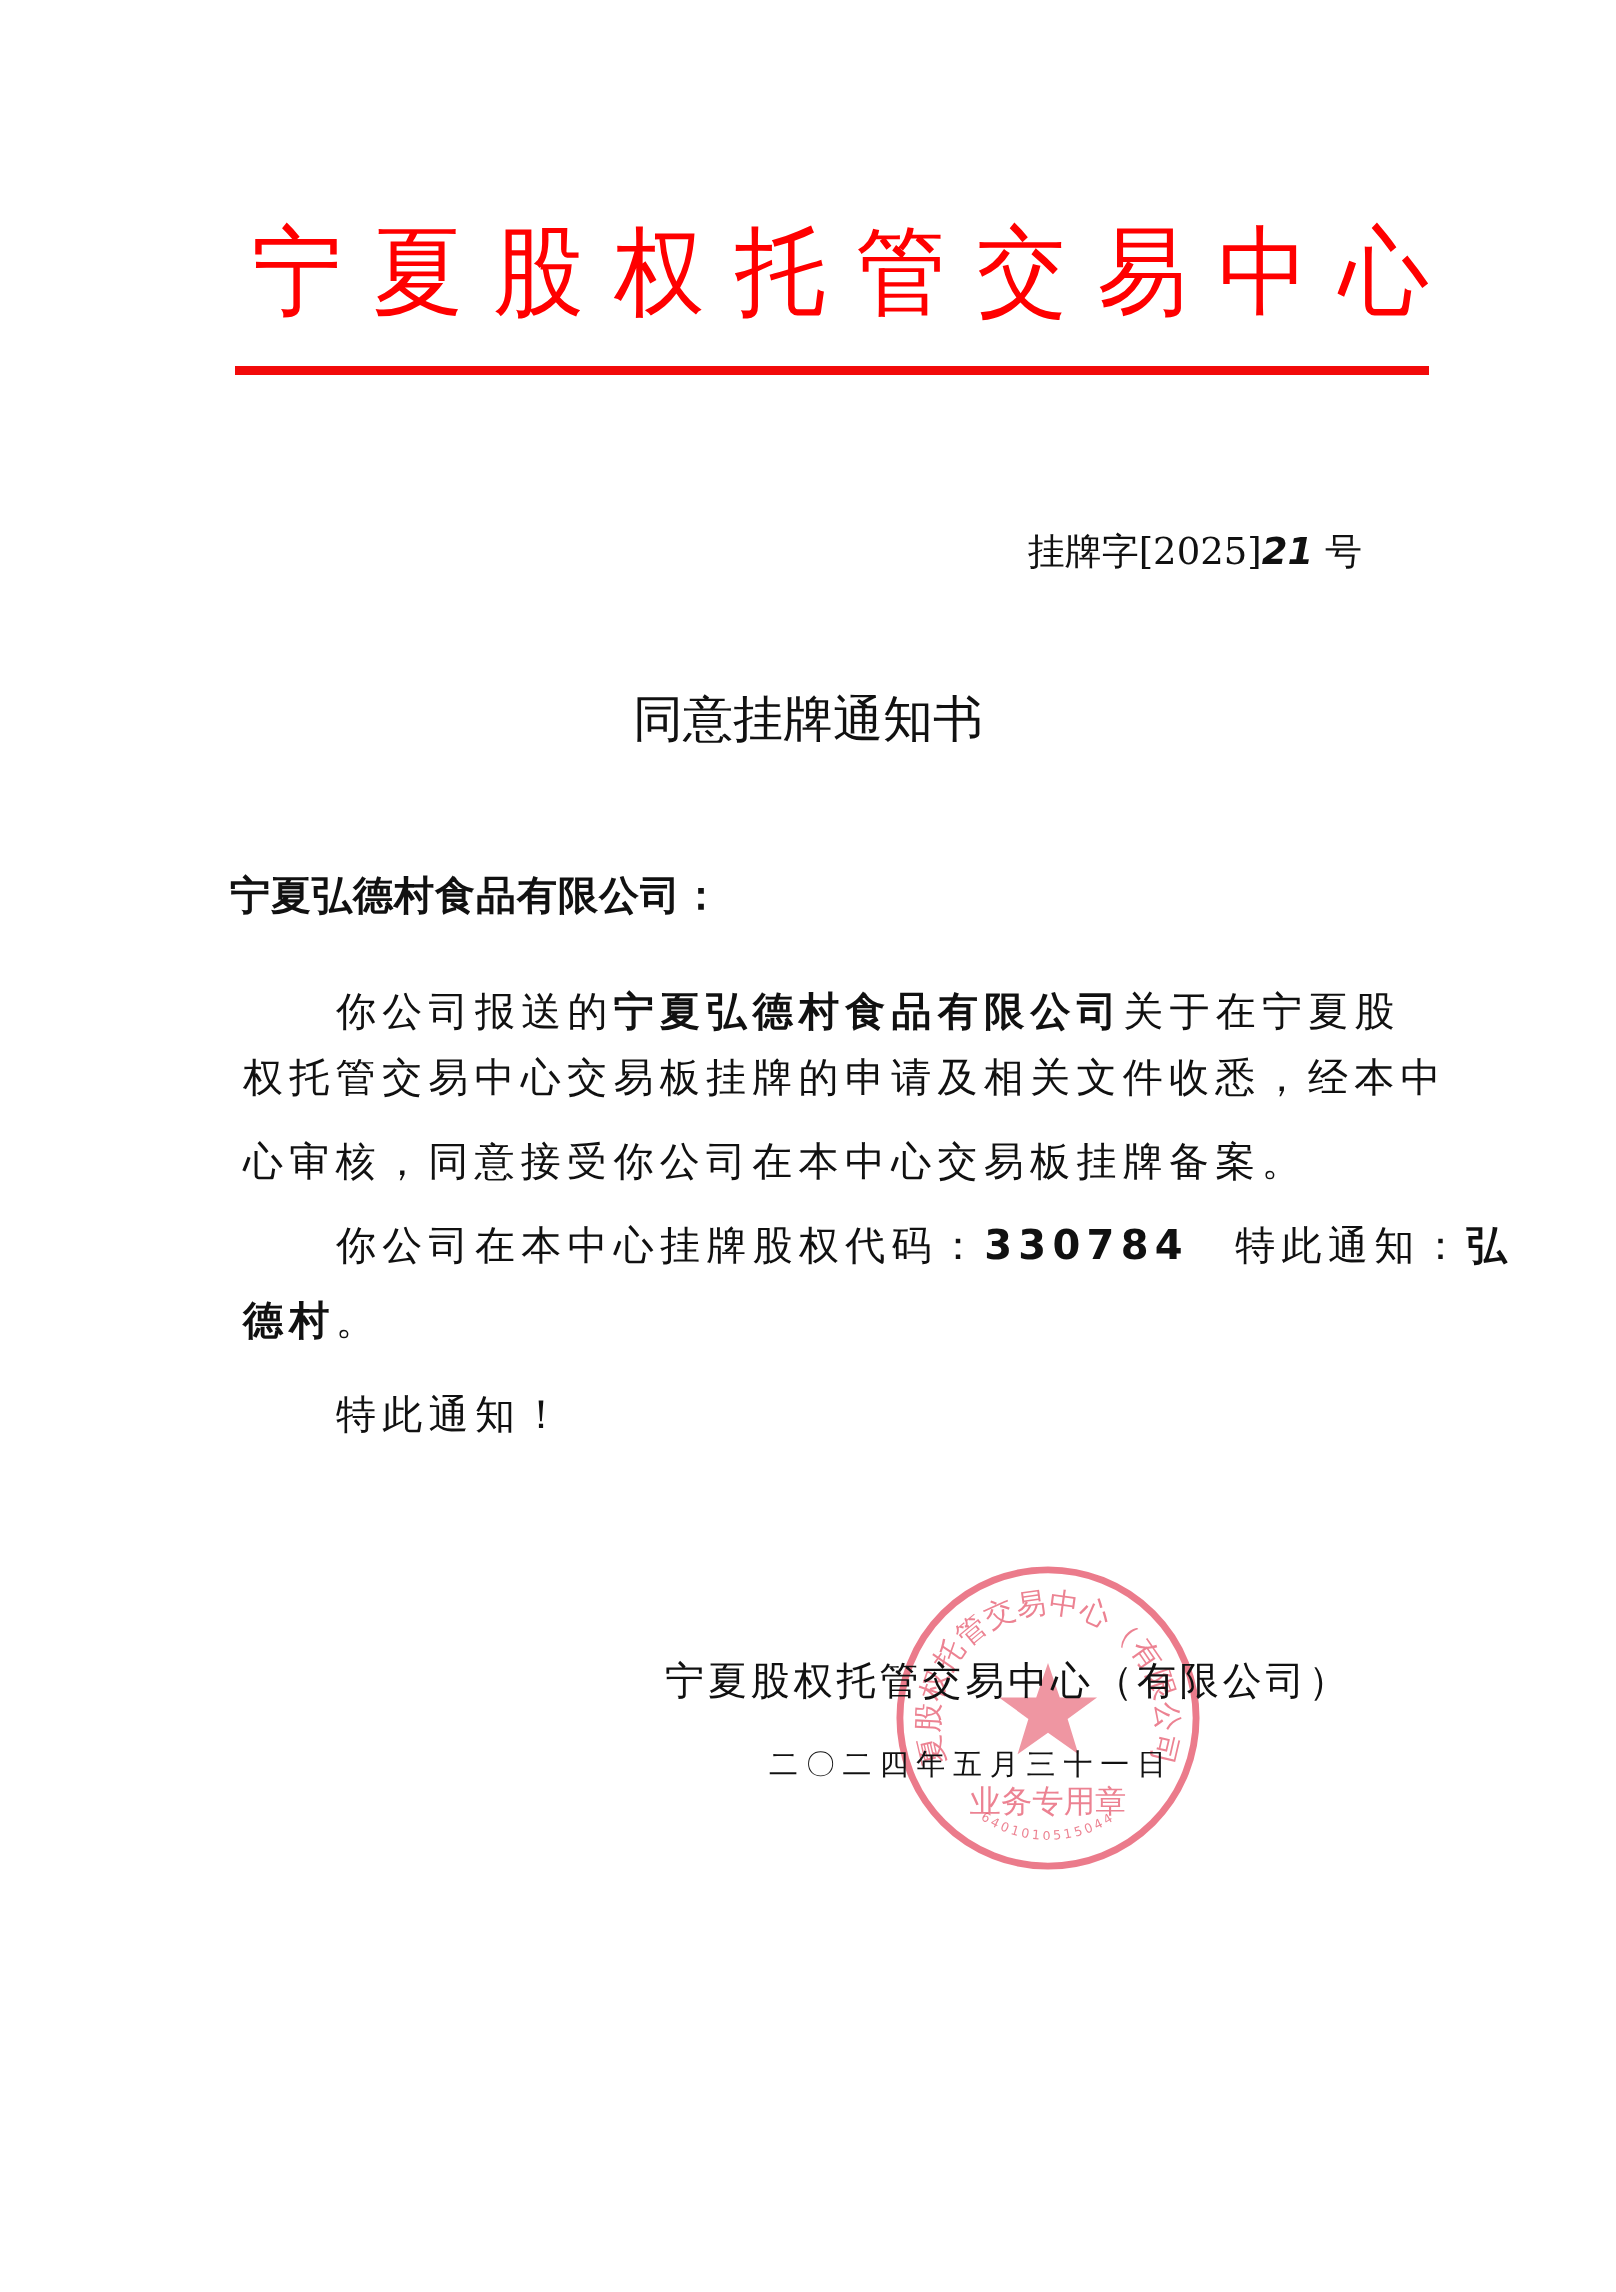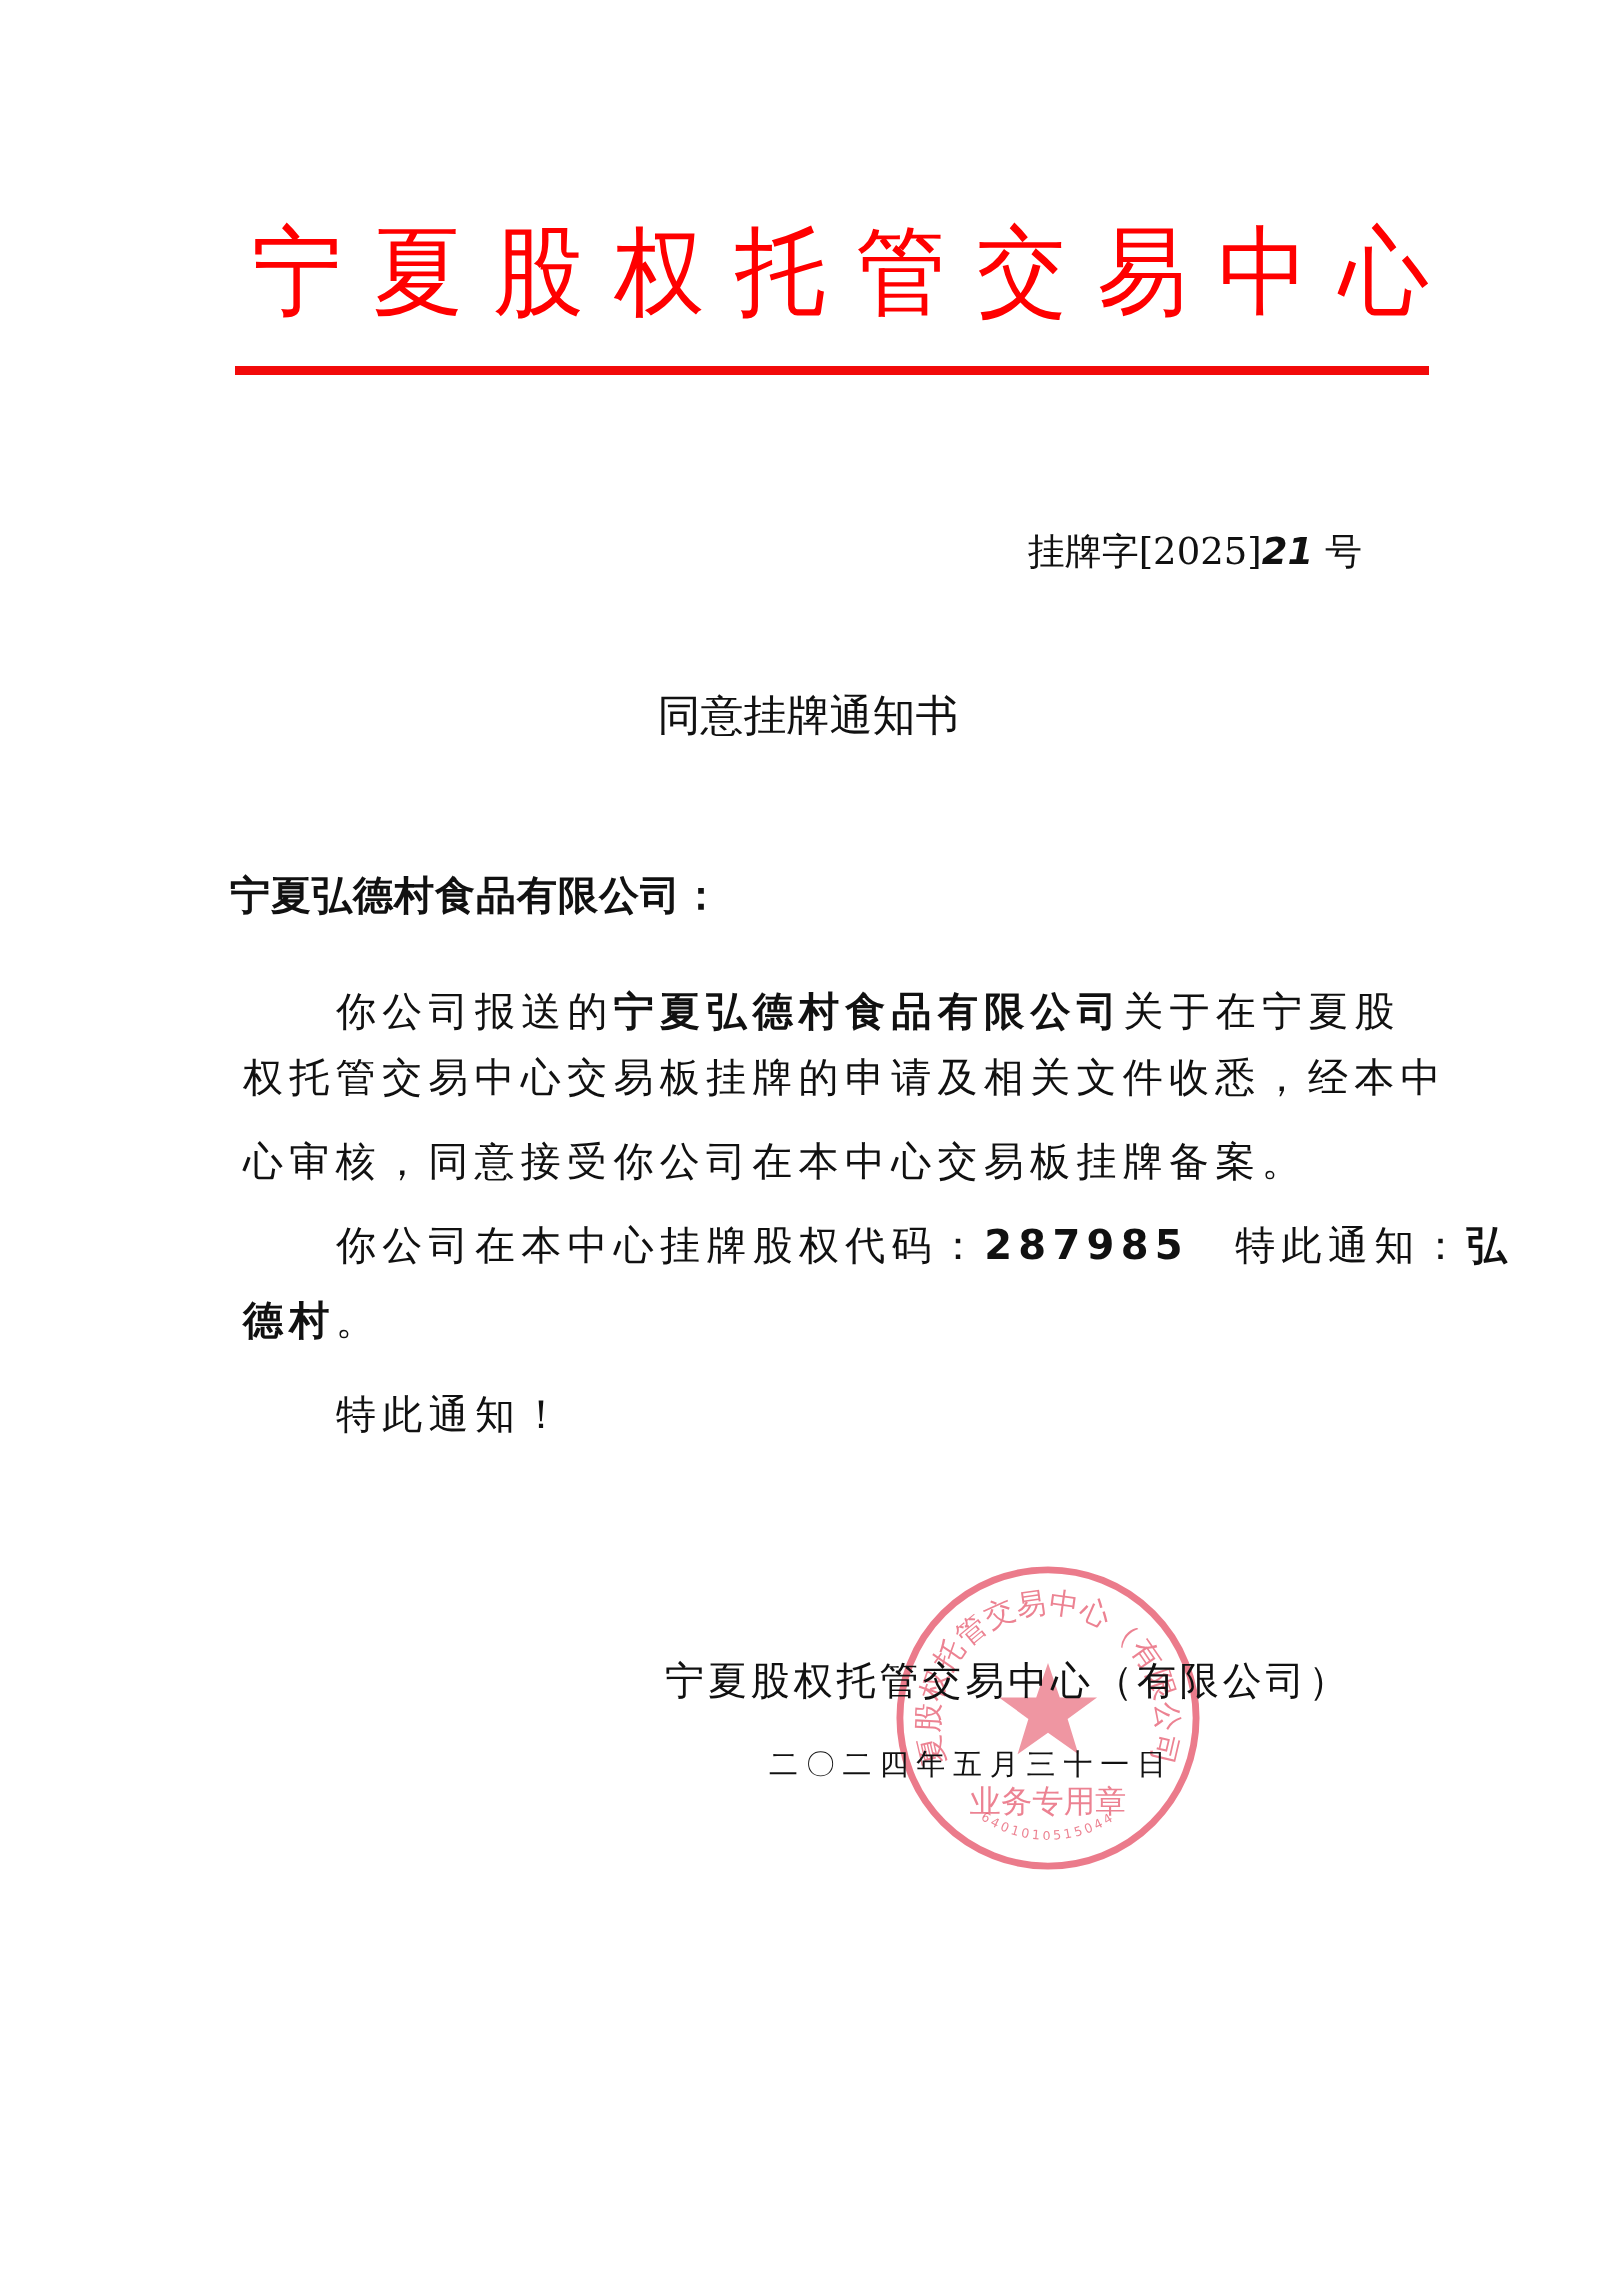--- a/index.html
+++ b/index.html
@@ -12,21 +12,21 @@
     font-family: "DejaVu Sans", "Liberation Sans", sans-serif;
     font-size: 90px; color: #ff0000; font-weight: normal; }
   .letterhead span { display: inline-block; width: 94px; text-align: center; transform: scaleY(1.08); }
 
   .red-rule { left: 235px; top: 366px; width: 1194px; height: 8.8px; background: #f20a0a; }
 
   .doc-number { right: 254px; top: 533px; font-size: 37px; color: #111; }
   .doc-number .num { font-weight: bold; font-family: "DejaVu Sans", "Liberation Sans", sans-serif; font-style: italic; }
 
   .doc-title { left: 0; width: 1616px; top: 694px; text-align: center;
-    font-family: "DejaVu Sans", "Liberation Sans", sans-serif; font-size: 43px; color: #111; }
+    font-family: "DejaVu Sans", "Liberation Sans", sans-serif; font-size: 50px; color: #111; }
 
   .addressee { left: 230px; top: 875px; font-size: 40px; font-weight: bold;
     font-family: "DejaVu Sans", "Liberation Sans", sans-serif; letter-spacing: 1px; }
 
   .body-line { left: 243px; font-size: 40px; letter-spacing: 6.3px; }
   .body-line .b { font-weight: bold; font-family: "DejaVu Sans", "Liberation Sans", sans-serif; }
   .indent { padding-left: 93px; }
 
   .signature { left: 665px; top: 1661px; font-size: 39px; letter-spacing: 3.9px; }
   .date { left: 769px; top: 1750px; font-size: 29px; letter-spacing: 7.8px; }
@@ -58,21 +58,21 @@
 
 <div class="abs addressee">宁夏弘德村食品有限公司：</div>
 
 <div class="abs body-line indent" style="top:991px">
   <span>你公司报送的</span><span class="b">宁夏弘德村食品有限公司</span><span>关于在宁夏股</span>
 </div>
 <div class="abs body-line" style="top:1057px">权托管交易中心交易板挂牌的申请及相关文件收悉，经本中</div>
 <div class="abs body-line" style="top:1141px">心审核，同意接受你公司在本中心交易板挂牌备案。</div>
 
 <div class="abs body-line indent" style="top:1225px">
-  <span>你公司在本中心挂牌股权代码：</span><span class="b">287985</span><span>　特此通知：</span><span class="b">弘</span>
+  <span>你公司在本中心挂牌股权代码：</span><span class="b">330784</span><span>　特此通知：</span><span class="b">弘</span>
 </div>
 <div class="abs body-line" style="top:1300px">
   <span class="b">德村</span><span>。</span>
 </div>
 
 <div class="abs body-line indent" style="top:1394px">特此通知！</div>
 
 <svg class="abs seal" viewBox="0 0 312 312">
   <defs>
     <path id="ringPath" d="M 58,215 A 112,112 0 1 1 254,215" fill="none"></path>

